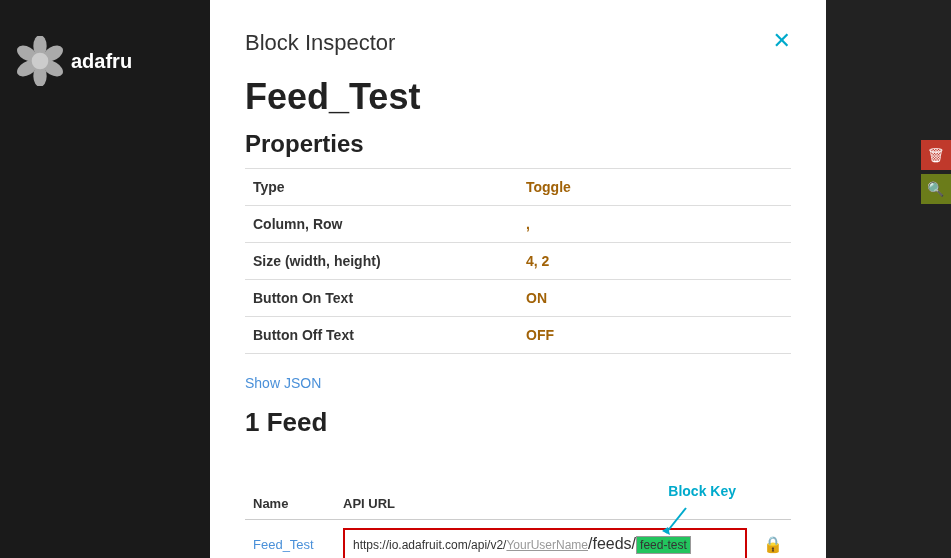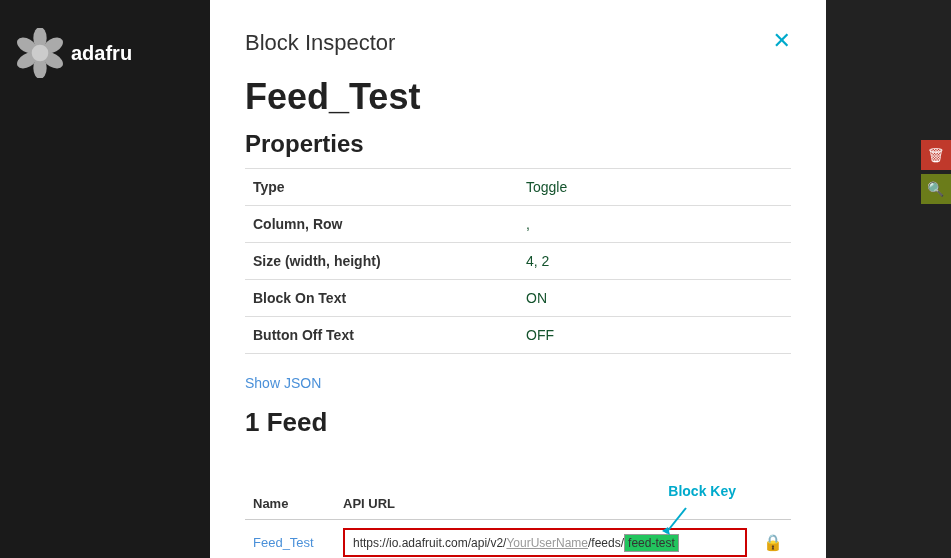--- a/index.html
+++ b/index.html
@@ -23,21 +23,21 @@
 
     
     .sidebar {
       position: absolute;
       top: 0; left: 0;
       width: 210px;
       height: 558px;
       background: #1a1a1a;
       display: flex;
       align-items: flex-start;
-      padding: 28px 15px;
+      padding: 36px 15px;
     }
 
     .adafruit-logo {
       display: flex;
       align-items: center;
       gap: 6px;
     }
 
     .logo-flower {
       width: 50px;
@@ -140,21 +140,22 @@
       font-size: 14px;
       color: #333;
     }
 
     .props-table td:first-child {
       font-weight: bold;
       width: 50%;
     }
 
     .props-table td:last-child {
-      color: #14532d;
+      color: #a16207;
+      font-weight: bold;
     }
 
     
     .show-json {
       color: #4a90d9;
       font-size: 14px;
       text-decoration: none;
       display: inline-block;
       margin-bottom: 16px;
       cursor: pointer;
@@ -257,21 +258,21 @@
     </tr>
         <tr>
       <td>Column, Row</td>
       <td>,</td>
     </tr>
         <tr>
       <td>Size (width, height)</td>
       <td>4, 2</td>
     </tr>
         <tr>
-      <td>Block On Text</td>
+      <td>Button On Text</td>
       <td>ON</td>
     </tr>
         <tr>
       <td>Button Off Text</td>
       <td>OFF</td>
     </tr>
       </tbody>
   </table>
 
   <a class="show-json">Show JSON</a>
@@ -298,21 +299,21 @@
           <th style="width:30px;"></th>
         </tr>
       </thead>
       <tbody>
         <tr>
           <td>
             <a class="feed-name-link">Feed_Test</a>
           </td>
           <td>
             <div style="border: 2px solid #cc0000; padding: 5px 8px; display:inline-block; width:100%;">
-              <span style="font-size:12px;color:#333;">https://io.adafruit.com/api/v2/</span><span style="font-size:12px;color:#999;text-decoration:underline;">YourUserName</span><span style="font-size:12px;color:#333;">/feeds/</span><span style="font-size:12px;color:#333;border:1px solid #999;padding:1px 3px;background:#22c55e;">feed-test</span>
+              <span style="font-size:12px;color:#333;">https://io.adafruit.com/api/v2/</span><span style="font-size:12px;color:#999;text-decoration:underline;">YourUserName</span><span style="font-size:16px;color:#333;">/feeds/</span><span style="font-size:12px;color:#333;border:1px solid #999;padding:1px 3px;background:#22c55e;">feed-test</span>
             </div>
           </td>
           <td style="text-align:center;">
             <span class="lock-icon">🔒</span>
           </td>
         </tr>
       </tbody>
     </table>
   </div>
 </div>

